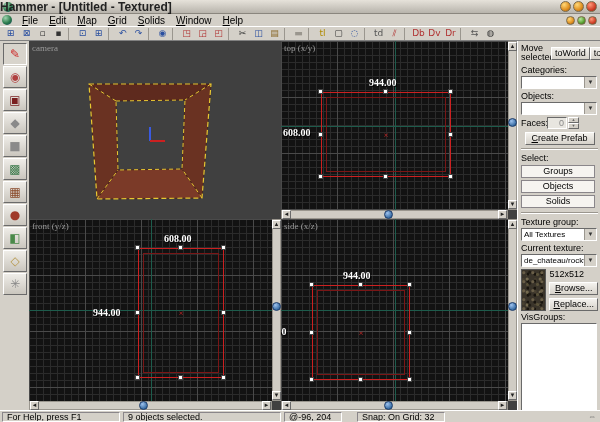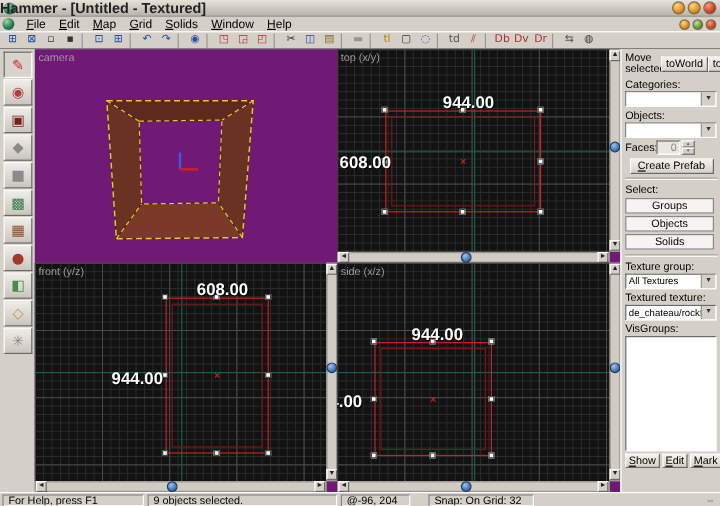--- a/index.html
+++ b/index.html
@@ -52,21 +52,21 @@
   .tb-sep { width:4px; height:12px; border-left:1px solid #9a968e; margin:0 2px 0 1px; }
   .tools-col { position:absolute; left:0; top:41px; width:29px; height:369px;
     background:#d4d0c8; padding:2px 2px; }
   .tool-btn { width:24px; height:22px; margin:0 0 1px 1px;
     background:linear-gradient(#efede8,#cac6be);
     border:1px solid; border-color:#fff #6a6a6a #6a6a6a #fff;
     display:flex; align-items:center; justify-content:center;
     font-size:12px; font-family:"DejaVu Sans", sans-serif; cursor:pointer; }
   .tool-btn.active { border-color:#6a6a6a #fff #fff #6a6a6a; background:#d8d4cc; }
 
-  .viewport { position:absolute; background:#701a75; }
+  .viewport { position:absolute; background:#404040;font-family:Liberation Serif, serif; }
   .vp-label { position:absolute; top:2px; left:3px; color:#9a9a9a; font-size:9px; z-index:5; }
   .grid {
     position:absolute; inset:0;
     background-color:#121212;
     background-image:
       linear-gradient(#4a4a4a 1px, transparent 1px),
       linear-gradient(90deg,#4a4a4a 1px, transparent 1px),
       linear-gradient(#2b2b2b 1px, transparent 1px),
       linear-gradient(90deg,#2b2b2b 1px, transparent 1px);
     background-size:56px 56px,56px 56px,7px 7px,7px 7px;
@@ -74,21 +74,21 @@
     padding-left:20px;
   }
   .axis-h { position:absolute; left:0; right:0; top:50%; height:1px; background:#1d5c4c; }
   .axis-v { position:absolute; top:0; bottom:0; left:50%; width:1px; background:#1d5c4c; }
 
   .selrect { position:absolute; border:1px solid #cc2020; }
   .selrect .inner { position:absolute; inset:4px; border:1px solid #7a1616; }
   .selrect .centerx { position:absolute; left:50%; top:50%; transform:translate(-50%,-55%);
     color:#b02525; font-size:9px; font-weight:bold; }
   .handle { position:absolute; width:5px; height:5px; background:#fff; border:1px solid #444; }
-  .dim-label { position:absolute; color:#fff; font-weight:bold; font-size:14px;
+  .dim-label { position:absolute; color:#fff; font-weight:bold; font-size:10px;
     text-shadow:1px 1px 0 #000; white-space:nowrap; }
 
   
   .sb { position:absolute; background:#d0ccc4; border:1px solid #9a968e; display:flex; }
   .sb.h { flex-direction:row; align-items:center; }
   .sb.v { flex-direction:column; align-items:center; }
   .sb .arrow { width:9px; height:9px; background:#d4d0c8; border:1px solid;
     border-color:#fff #6a6a6a #6a6a6a #fff; font-size:6px; line-height:7px;
     text-align:center; color:#222; flex:none; }
   .sb .track { flex:1; position:relative; align-self:stretch; }
@@ -388,24 +388,32 @@
   <div class="plabel">Select:</div>
   <button class="pbtn flat">Groups</button>
   <button class="pbtn flat">Objects</button>
   <button class="pbtn flat">Solids</button>
   <div class="sepline"></div>
   <div class="plabel">Texture group:</div>
   <div class="combo">
     <div class="cval">All Textures</div>
     <div class="carrow">▼</div>
   </div>
-  <div class="plabel">Textured texture:</div>
+  <div class="plabel">Current texture:</div>
   <div class="combo">
     <div class="cval">de_chateau/rockf_blen</div>
     <div class="carrow">▼</div>
+  </div>
+  <div class="rrow" style="align-items:flex-start;">
+    <div class="tex-thumb"></div>
+    <div style="margin-left:3px; display:flex; flex-direction:column; gap:3px;">
+      <div>512x512</div>
+      <button class="pbtn u">Browse...</button>
+      <button class="pbtn u">Replace...</button>
+    </div>
   </div>
   <div class="plabel">VisGroups:</div>
   <div class="listbox"></div>
   <div class="vg-btns">
     <button class="pbtn u">Show</button>
     <button class="pbtn u">Edit</button>
     <button class="pbtn u">Mark</button>
 
   </div>
 </div>

